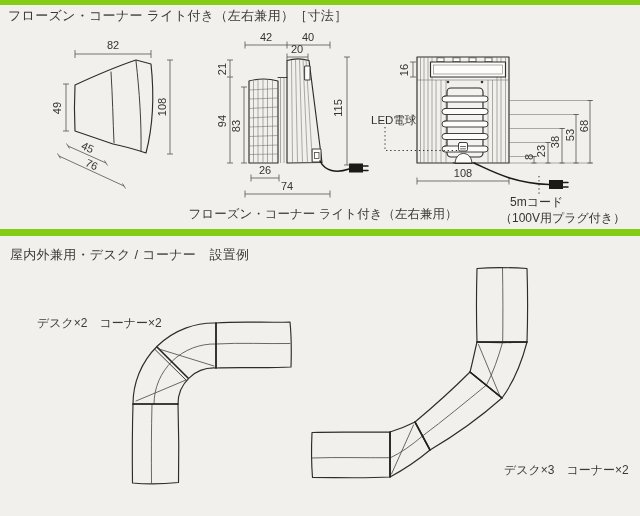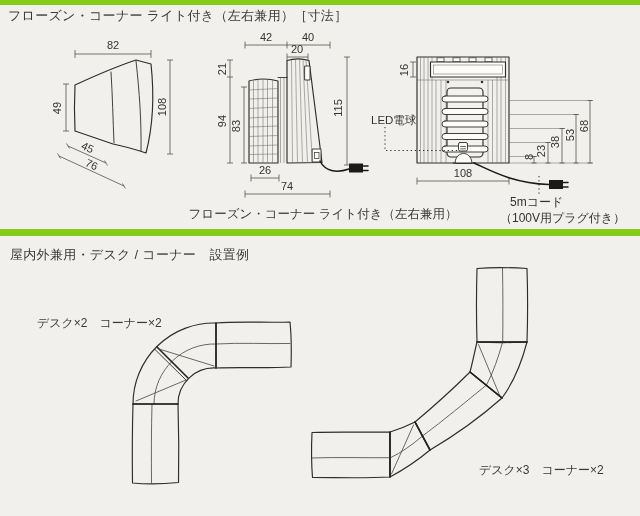--- a/index.html
+++ b/index.html
@@ -134,21 +134,21 @@
       <text x="371" y="124" class="jp">LED電球</text>
       <text x="510" y="206" class="jp2">5mコード</text>
       <text x="500" y="222" class="jp2">（100V用プラグ付き）</text>
     </g>
   </svg>
 
   <div class="abs caption" style="top:206px;left:150px;width:346px;">フローズン・コーナー ライト付き（左右兼用）</div>
 
   <div class="abs title" style="top:246px;left:10px;">屋内外兼用・デスク / コーナー　設置例</div>
   <div class="abs small" style="top:306px;left:37px;margin-top:9px;">デスク×2　コーナー×2</div>
-  <div class="abs small" style="top:462px;left:479px;">デスク×3　コーナー×2</div>
+  <div class="abs small" style="top:462px;left:504px;">デスク×3　コーナー×2</div>
 
   <svg style="top:236px;" width="640" height="280" viewBox="0 236 640 280">
 
     <g>
       <path class="ln" d="M216,323 C240,321 270,323 290,322 C291.5,337 291.5,352 291,367 C266,368.5 240,367 216,368 Z"></path>
       <path class="tex1" d="M216,344 C241,342.5 266,344 290,343.5"></path>
       <path class="ln" d="M216,323 A81,81 0 0 0 133,404"></path>
       <path class="ln" d="M216,368 A36,36 0 0 0 178,404"></path>
       <path class="tex1" d="M216,344 A60,60 0 0 0 154,404"></path>
       <path class="boldseam" d="M157,347 L188,378"></path>

